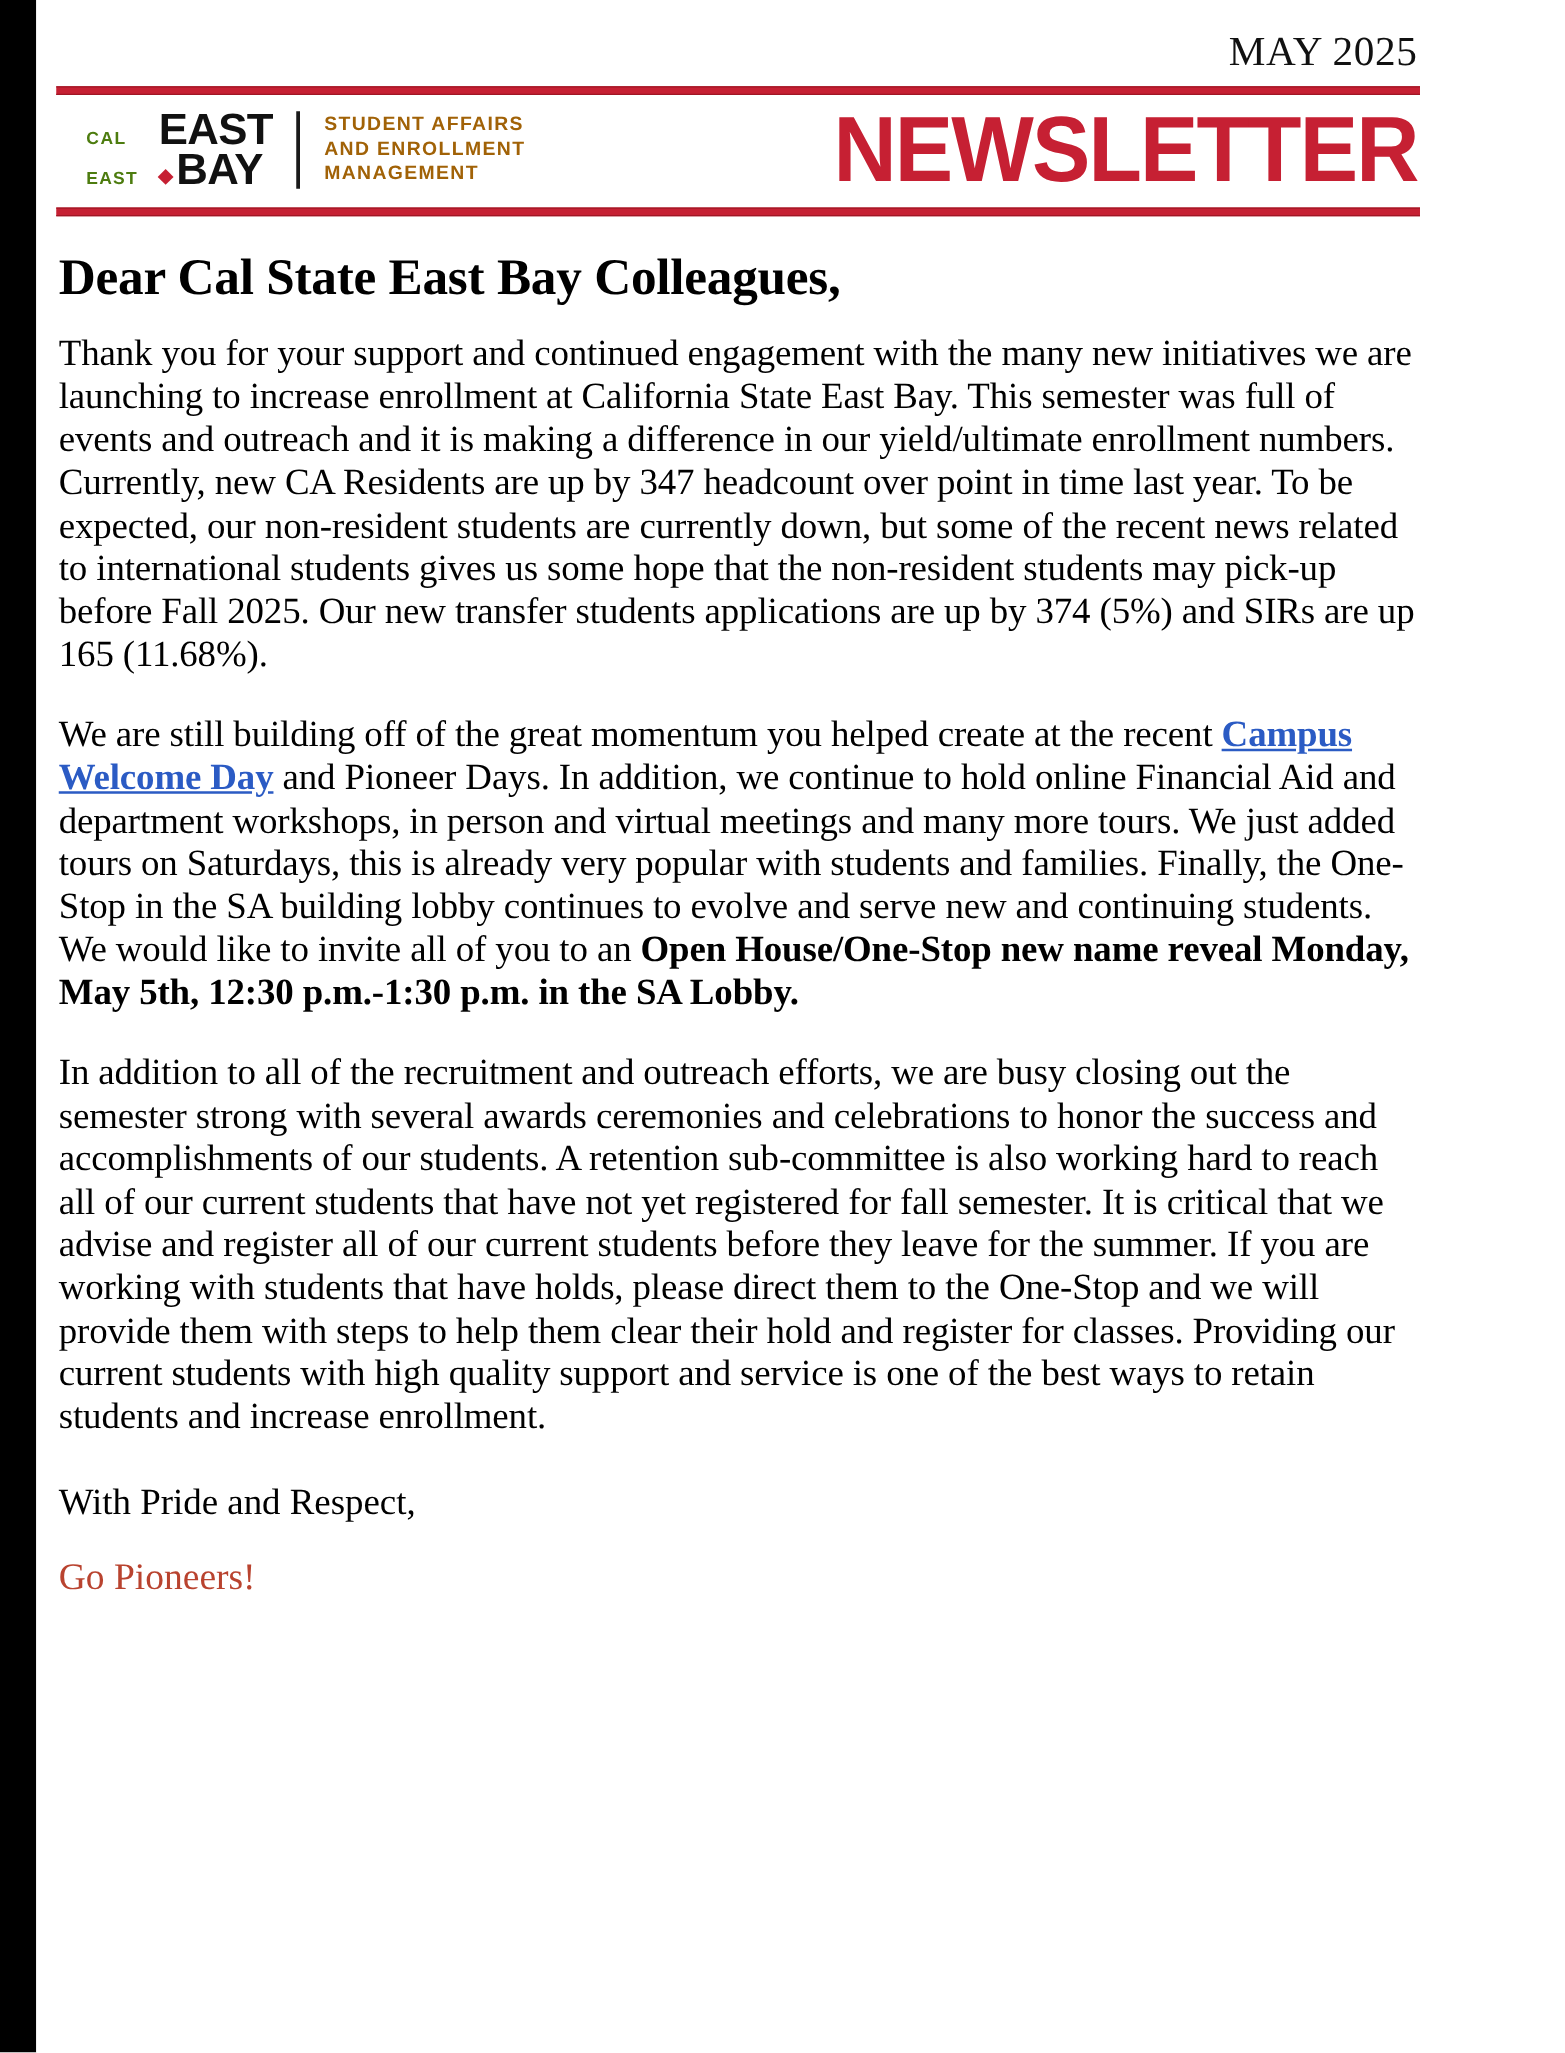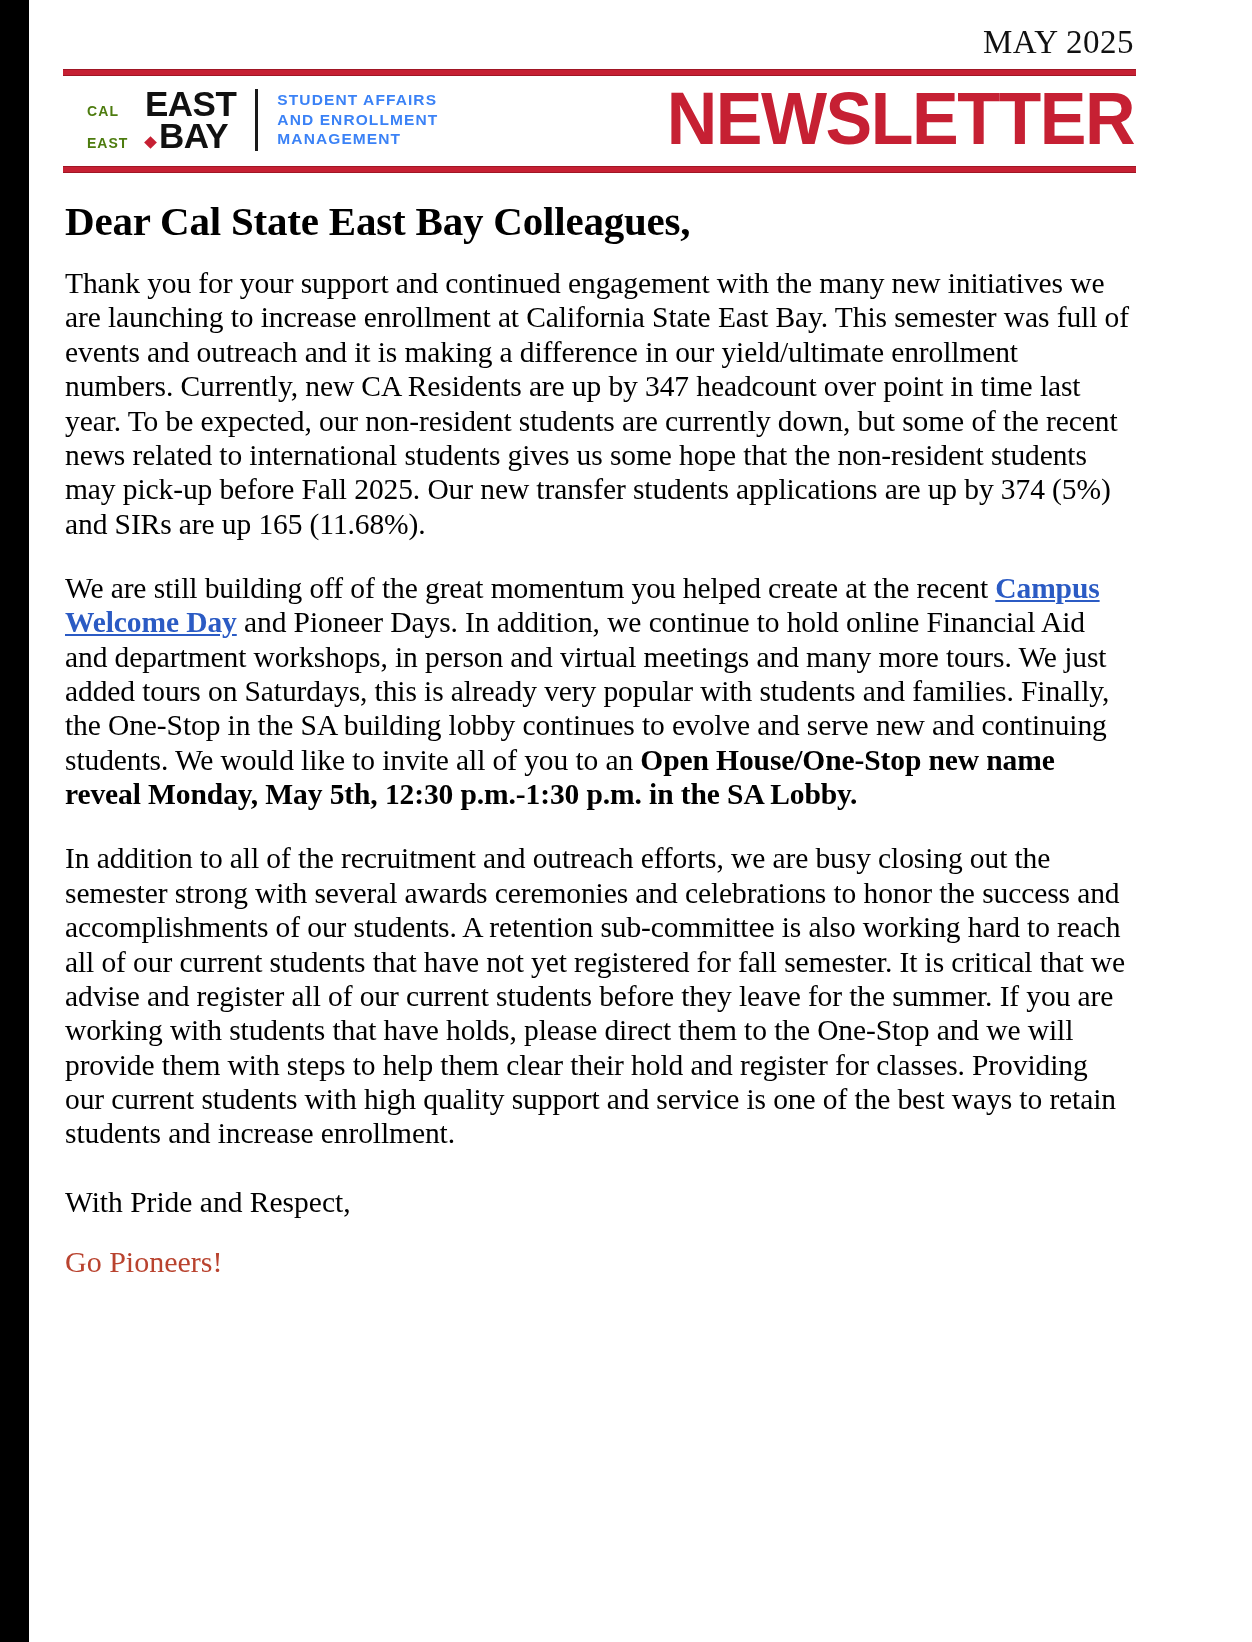--- a/index.html
+++ b/index.html
@@ -29,21 +29,21 @@
 
   
   .page {
     position: absolute;
     left: 29px;
     top: 0;
     width: 1140px;
     height: 1642px;
     background: #ffffff;
     box-sizing: border-box;
-    padding: 0 33px 0 34px;
+    padding: 0 33px 0 16px;
   }
 
   
   .issue-date {
     text-align: right;
     font-family: "Liberation Serif", "DejaVu Serif", serif;
     font-size: 33px;
     letter-spacing: 0.5px;
     line-height: 1;
     padding-top: 26px;
@@ -126,21 +126,21 @@
     margin: 0 19px 0 19px;
     flex: 0 0 auto;
   }
 
   .unit-name {
     font-family: "Liberation Sans", "DejaVu Sans", sans-serif;
     font-size: 15.5px;
     font-weight: 600;
     letter-spacing: 1.1px;
     line-height: 1.28;
-    color: #3b82f6;
+    color: #a16207;
     flex: 0 0 auto;
     text-transform: uppercase;
   }
 
   .newsletter-word {
     flex: 1 1 auto;
     text-align: right;
     font-family: "Liberation Sans", "DejaVu Sans", sans-serif;
     font-size: 70px;
     font-weight: 800;

